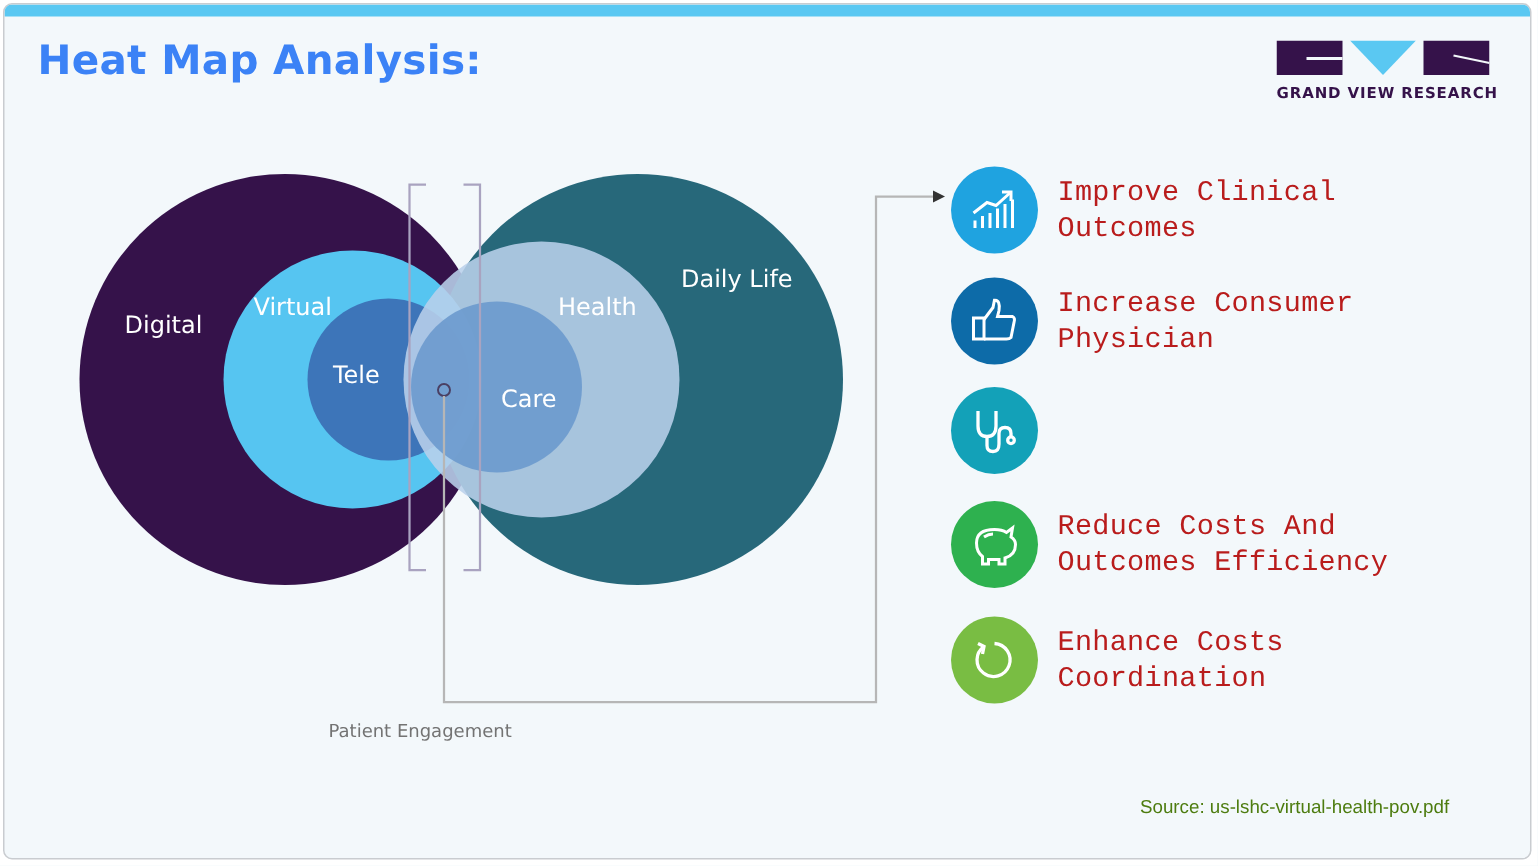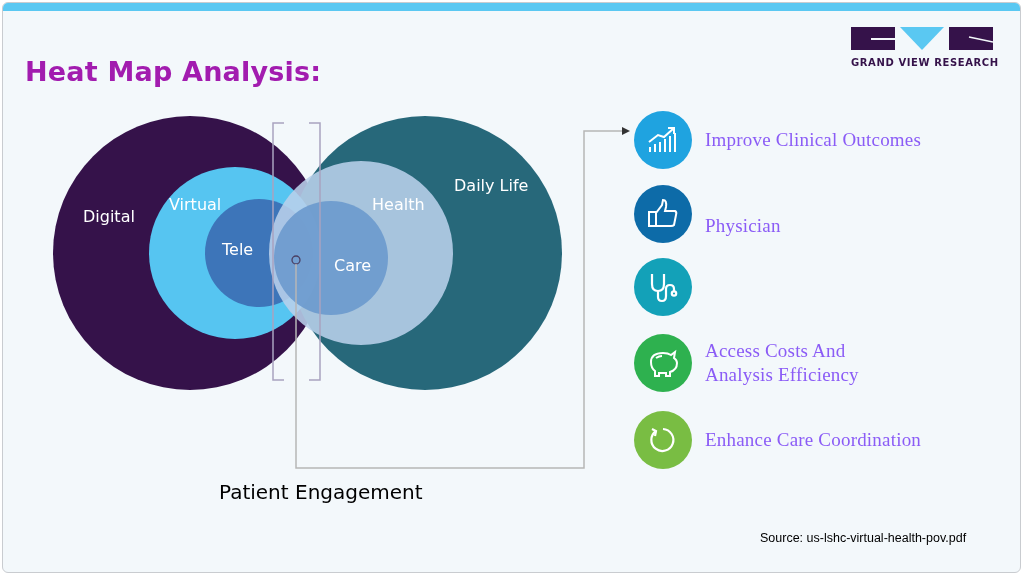--- a/index.html
+++ b/index.html
@@ -1,29 +1,29 @@
 <!DOCTYPE html>
 <html><head>
 <meta charset="utf-8">
 <style>
   html,body{margin:0;padding:0;}
   body{width:1025px;height:577px;background:#ffffff;font-family:"Liberation Sans",sans-serif;position:relative;overflow:hidden;}
   .frame{position:absolute;left:2px;top:2px;width:1019px;height:571px;background:#f3f8fb;border:1px solid #c9ccd0;border-radius:6px;box-sizing:border-box;overflow:hidden;}
   .topbar{position:absolute;left:0;top:0;width:100%;height:8px;background:#5ac8f2;}
-  .title{position:absolute;left:25px;top:25px;font-size:27px;font-weight:bold;color:#a21caf;letter-spacing:0.2px;font-family:"DejaVu Sans",sans-serif;margin-top:31px;}
+  .title{position:absolute;left:25px;top:25px;font-size:27px;font-weight:bold;color:#3b82f6;letter-spacing:0.2px;font-family:"DejaVu Sans",sans-serif;}
   .logo{position:absolute;left:851px;top:27px;width:142px;height:46px;}
   .logo-blocks{position:absolute;left:0;top:0;width:142px;height:23px;}
   .logo-text{position:absolute;left:0;top:30px;width:142px;font-size:10px;font-weight:bold;color:#35124a;letter-spacing:0.6px;text-align:center;white-space:nowrap;font-family:"DejaVu Sans",sans-serif;}
   svg.diagram{position:absolute;left:0;top:0;}
   .list{position:absolute;left:634px;top:0;}
   .item{position:absolute;left:0;display:flex;align-items:center;}
   .icon-circle{width:58px;height:58px;border-radius:50%;display:flex;align-items:center;justify-content:center;flex-shrink:0;}
-  .item-label{margin-left:13px;font-size:19px;color:#8b5cf6;line-height:24px;width:290px;font-family:Liberation Serif, serif;letter-spacing:0.2px;}
-  .pe-label{position:absolute;left:219px;top:480px;font-size:20px;color:#000000;font-family:"DejaVu Sans",sans-serif;}
-  .source{position:absolute;left:760px;top:531px;font-size:12.5px;color:#000000;font-family:"Liberation Sans",sans-serif;}
+  .item-label{margin-left:13px;font-size:19px;color:#b91c1c;line-height:24px;width:290px;font-family:Liberation Mono, monospace;letter-spacing:0.2px;}
+  .pe-label{position:absolute;left:219px;top:480px;font-size:12px;color:#737373;font-family:"DejaVu Sans",sans-serif;}
+  .source{position:absolute;left:760px;top:531px;font-size:12.5px;color:#4d7c0f;font-family:"Liberation Sans",sans-serif;}
   .circle-label{font-family:"DejaVu Sans",sans-serif;font-size:16px;fill:#ffffff;}
 </style>
 </head>
 <body>
 
 <div class="frame">
   <div class="topbar"></div>
 </div>
 
 <div class="title">Heat Map Analysis:</div>
@@ -89,48 +89,48 @@
     <div class="item-label"><span>Improve Clinical Outcomes</span></div>
   </div>
 
   <div class="item" style="top:185px;">
     <div class="icon-circle" style="background:#0d6ba8;">
       <svg width="32" height="30" viewBox="0 0 32 30" fill="none" stroke="#fff" stroke-width="2">
         <rect x="2" y="13" width="7" height="14"></rect>
         <path d="M9 14 L15 6 L16 1 Q20 1 19 8 L18 12 L28 12 Q30 13 29 16 L27 26 Q26 27 24 27 L9 27"></path>
       </svg>
     </div>
-    <div class="item-label"><br><span>Physician</span></div>
+    <div class="item-label"><span>Increase Consumer</span><br><span>Physician</span></div>
   </div>
 
   <div class="item" style="top:258px;">
     <div class="icon-circle" style="background:#13a1b8;">
       <svg width="32" height="32" viewBox="0 0 32 32" fill="none" stroke="#fff" stroke-width="2.2">
         <path d="M5 3 L5 13 Q5 20 11 20 Q17 20 17 13 L17 3"></path>
         <path d="M11 20 L11 26 Q11 30 15 30 Q19 30 19 25 L19 18 Q19 14 23 14 Q27 14 27 18 L27 20"></path>
         <circle cx="27" cy="22.5" r="2.2"></circle>
       </svg>
     </div>
     <div class="item-label"><br></div>
   </div>
 
   <div class="item" style="top:334px;">
     <div class="icon-circle" style="background:#2eb14f;">
       <svg width="34" height="30" viewBox="0 0 34 30" fill="none" stroke="#fff" stroke-width="2">
         <path d="M5 14 Q5 5 17 5 Q22 5 25 7 L29 4 L28 10 Q31 12 31 15 Q31 22 24 24 L24 28 L20 28 L20 25 L13 25 L13 28 L9 28 L9 23 Q5 20 5 14 Z"></path>
         <path d="M10 10 Q13 8 16 8"></path>
       </svg>
     </div>
-    <div class="item-label"><span>Access Costs And</span><br><span>Analysis Efficiency</span></div>
+    <div class="item-label"><span>Reduce Costs And</span><br><span>Outcomes Efficiency</span></div>
   </div>
 
   <div class="item" style="top:411px;">
     <div class="icon-circle" style="background:#79bd43;">
       <svg width="30" height="30" viewBox="0 0 30 30" fill="none" stroke="#fff" stroke-width="2.2">
         <path d="M8 6 A11 11 0 1 0 15 4"></path>
         <polyline points="4,4 8,6 7,11"></polyline>
       </svg>
     </div>
-    <div class="item-label"><span>Enhance Care Coordination</span></div>
+    <div class="item-label"><span>Enhance Costs Coordination</span></div>
   </div>
 </div>
 
 <div class="source">Source: us-lshc-virtual-health-pov.pdf</div>
 
 </body></html>

